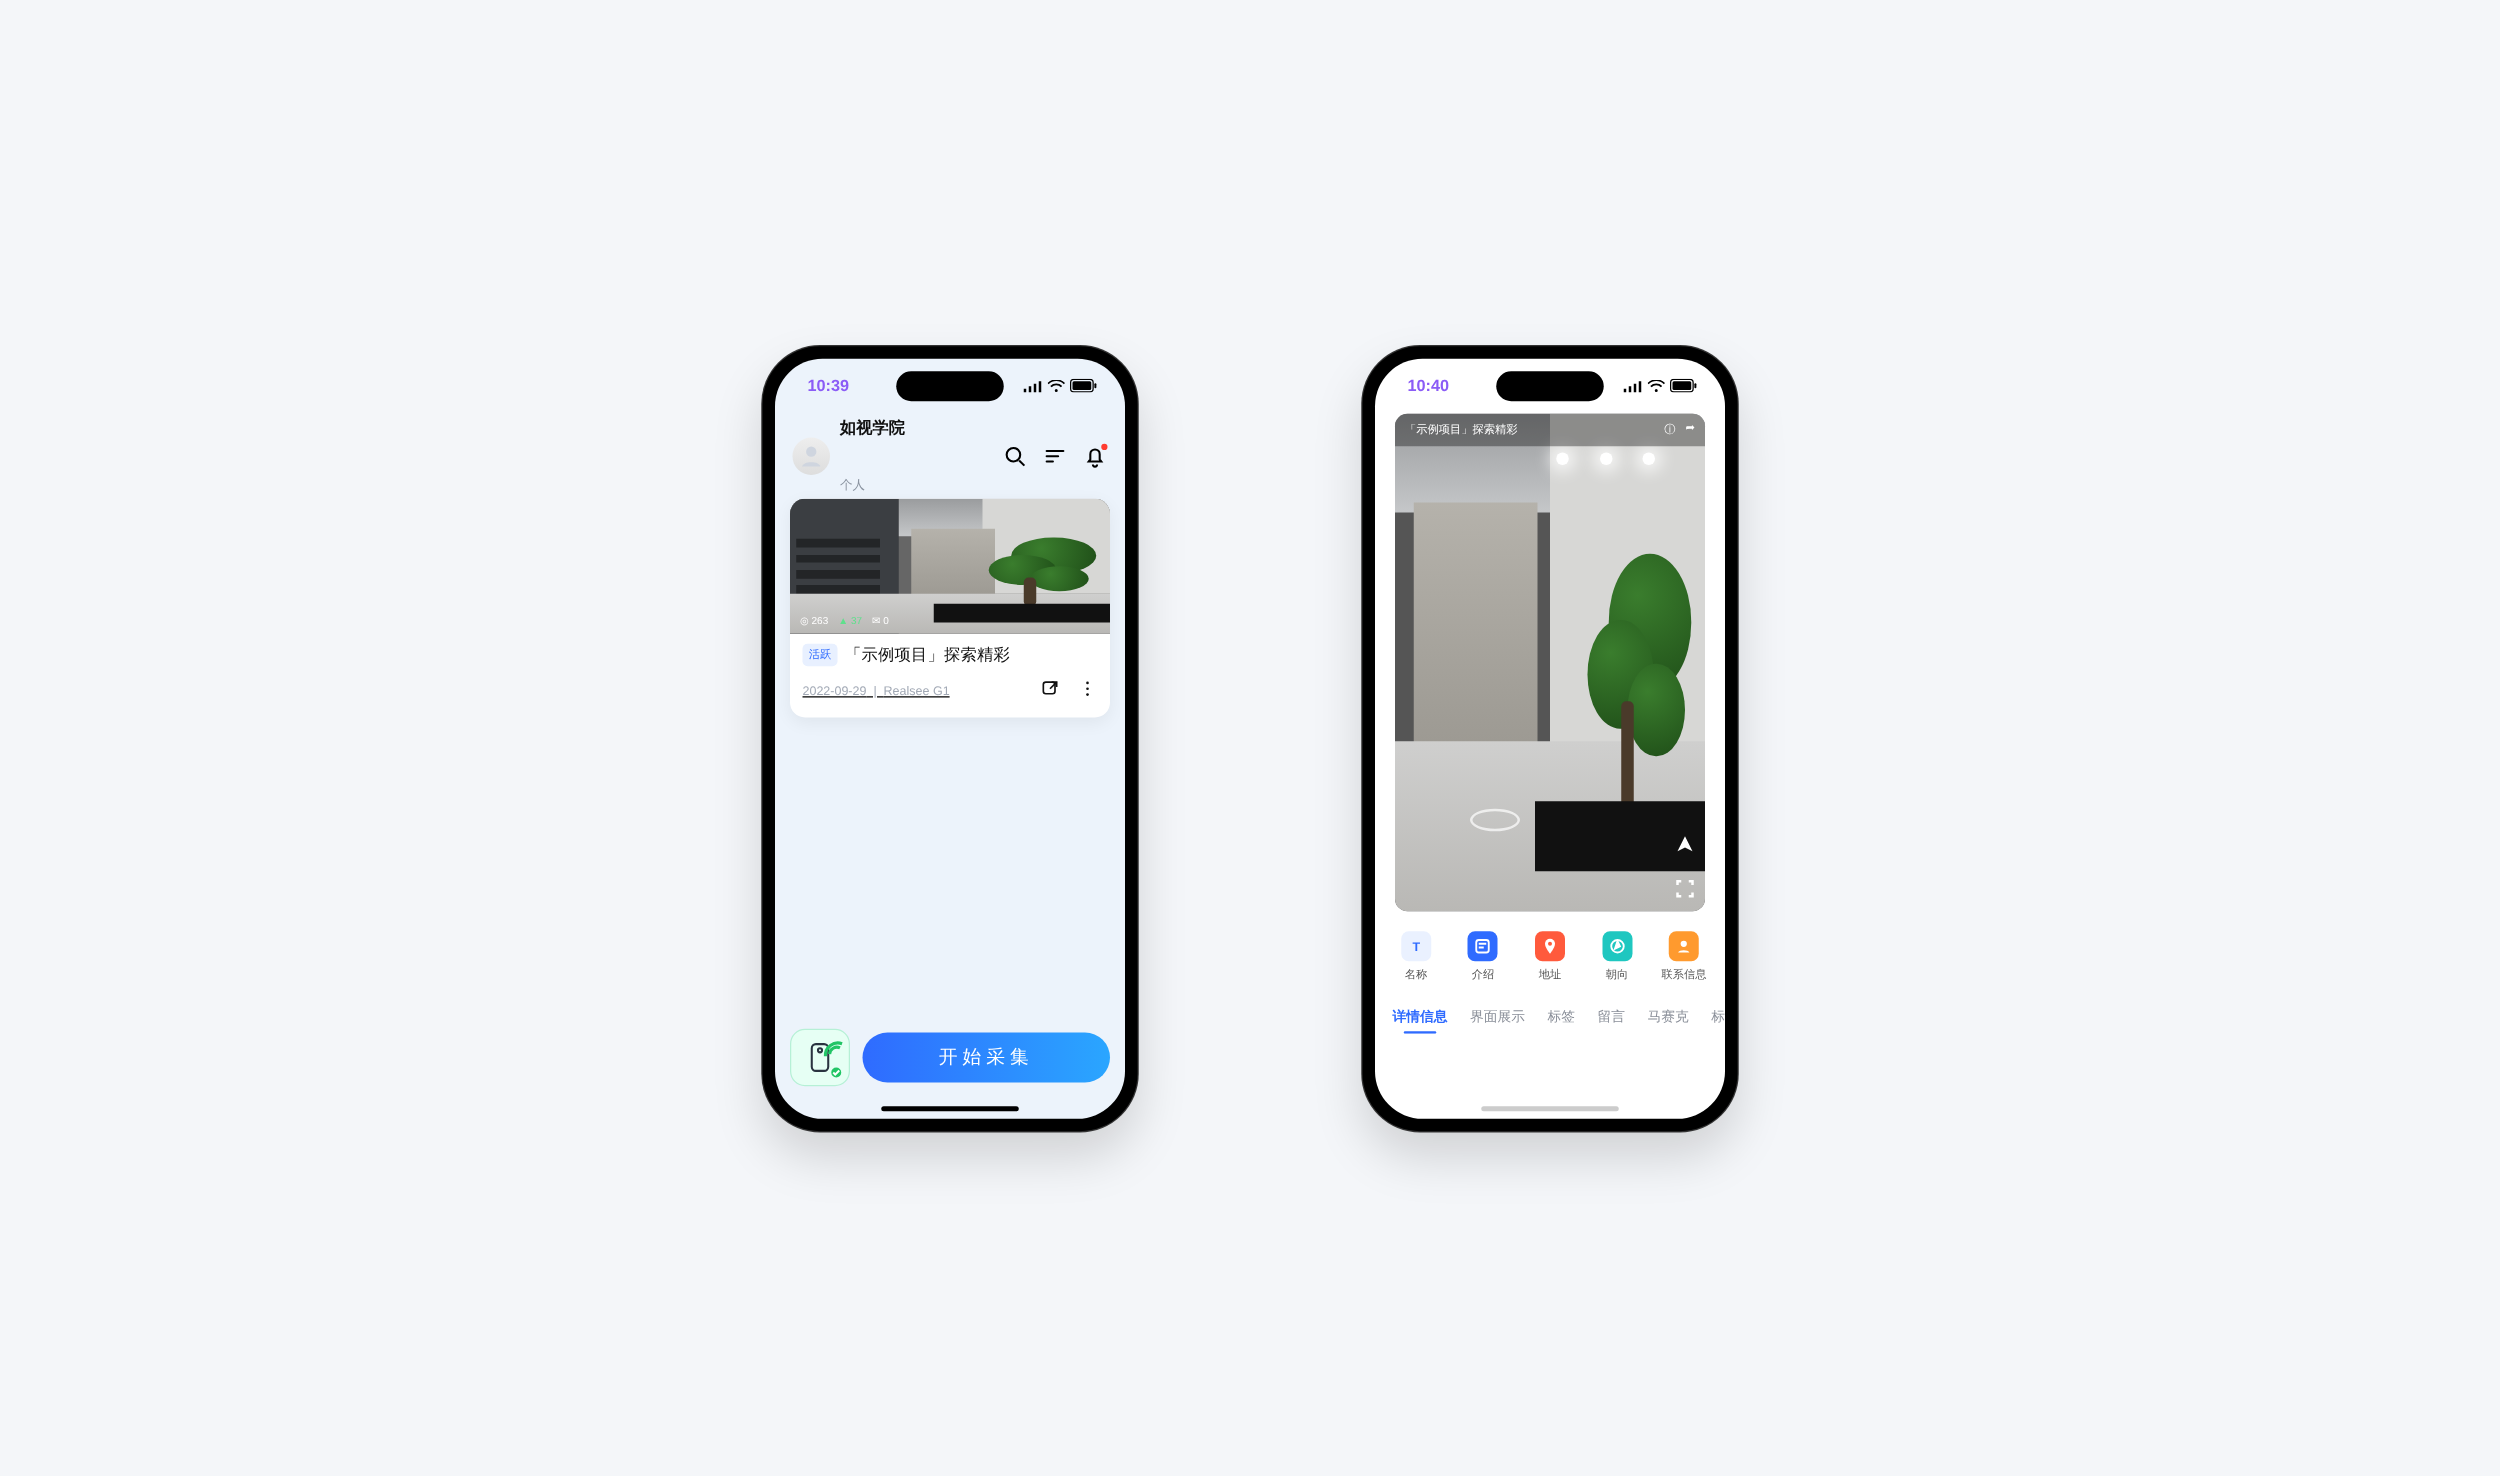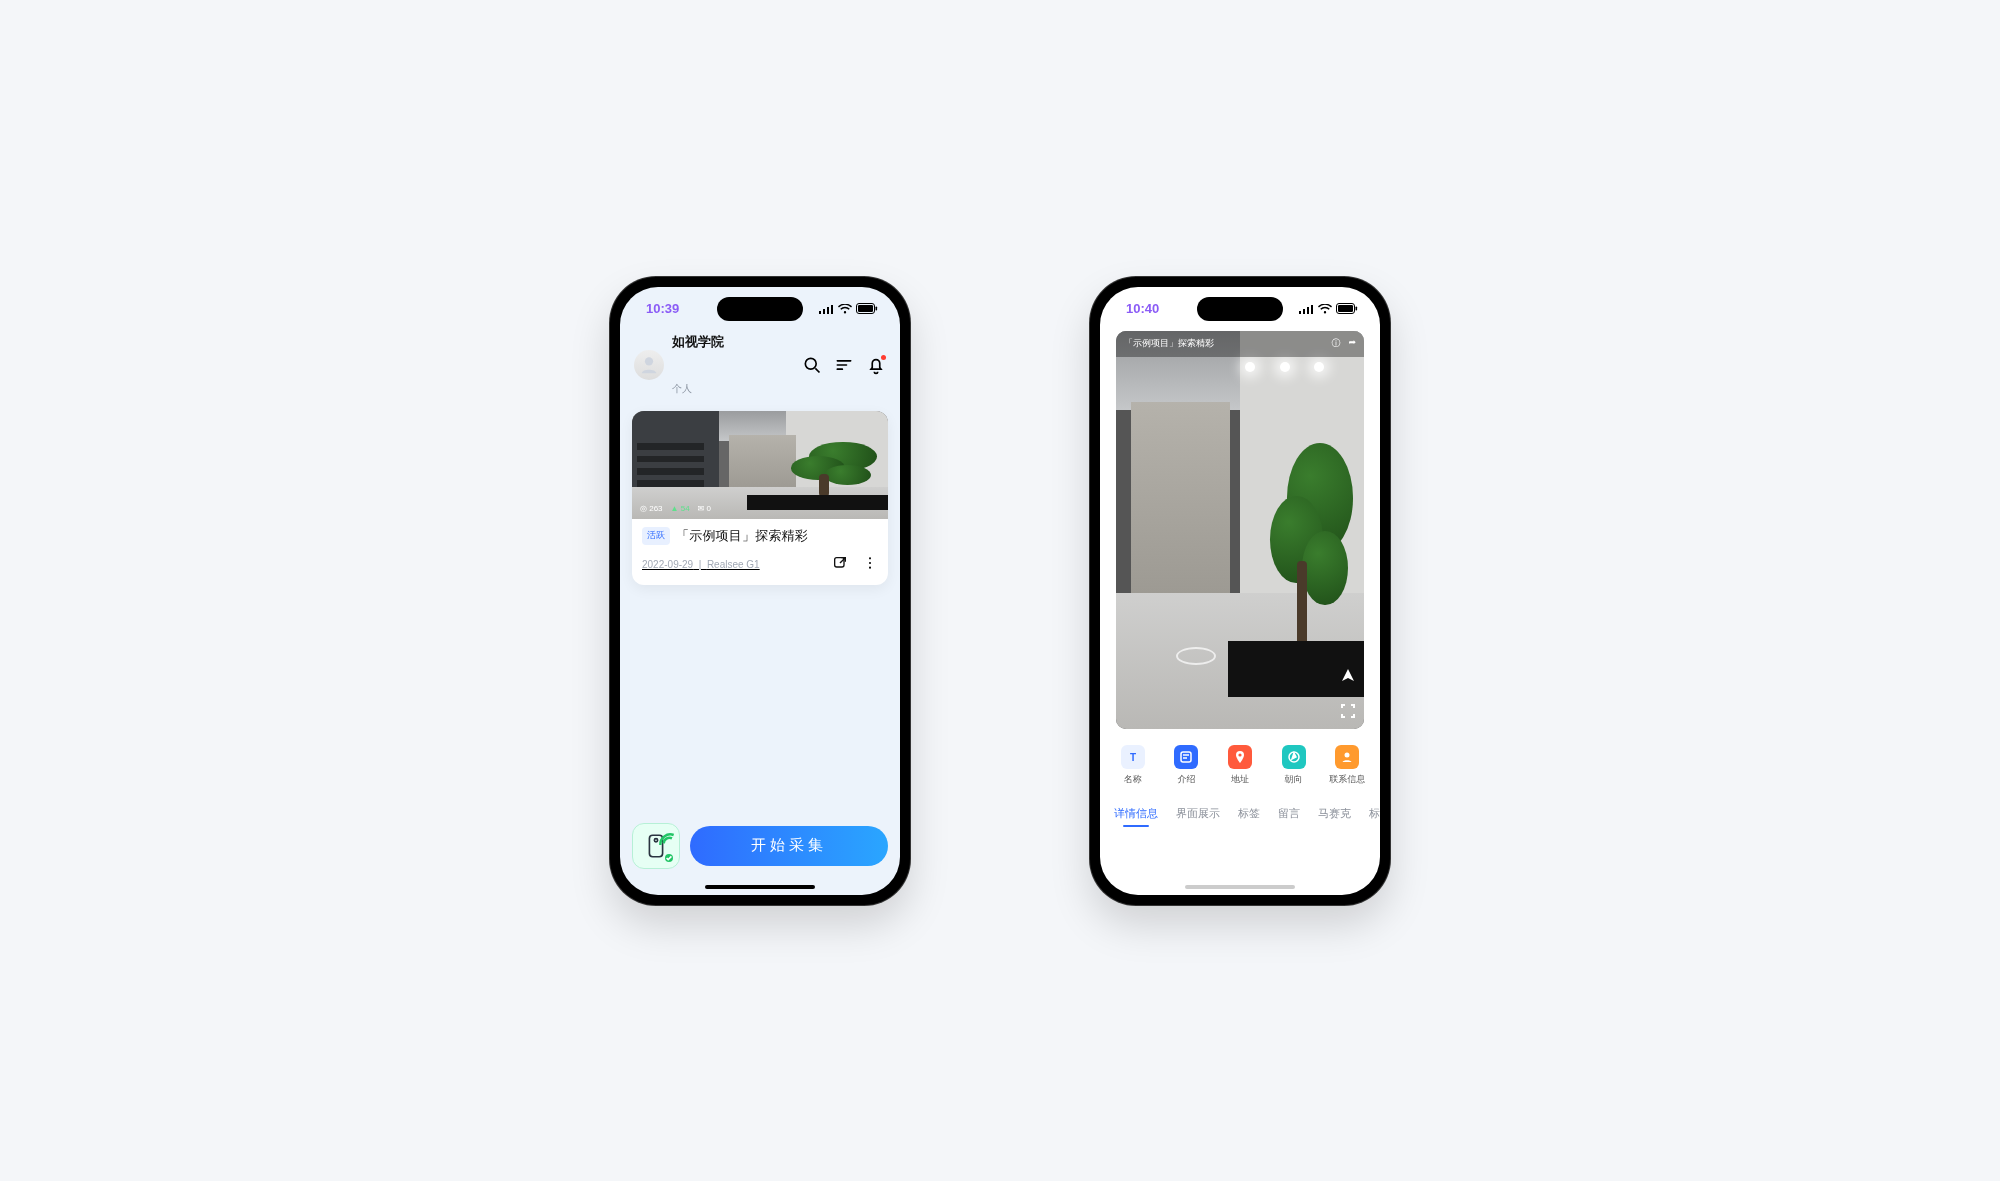--- a/index.html
+++ b/index.html
@@ -94,21 +94,21 @@
   .avatar svg { width:22px;height:22px; }
   .user-col { display:flex;flex-direction:column;line-height:1.15; flex:1; }
   .user-name { font-size:13px;font-weight:600;color:#111; }
   .user-sub  { font-size:10px;color:#8a93a0;margin-top:34px; }
   .hicons { display:flex;gap:12px;align-items:center; }
   .hicon { width:20px;height:20px;color:#222;position:relative; }
   .hicon .dot { position:absolute;top:0;right:0;width:5px;height:5px;border-radius:50%;background:#ff3b30; }
 
   
   .card {
-    margin:12px 12px;
+    margin:0 12px;
     background:#fff;
     border-radius:12px;
     overflow:hidden;
     box-shadow:0 4px 14px rgba(0,0,0,.06);
   }
   .card-img {
     height:108px;
     position:relative;
     background:#666;
   }
@@ -203,21 +203,21 @@
     width:24px;height:24px;border-radius:6px;
     display:flex;align-items:center;justify-content:center;color:#fff;
   }
   .iconlabel{font-size:9px;color:#555;}
 
   .tabsrow{
     display:flex;gap:18px;padding:14px 14px 0;font-size:11px;color:#8a8f99;
     overflow:hidden;white-space:nowrap;
   }
   .tabsrow .t{position:relative;padding-bottom:6px;}
-  .tabsrow .t.active{color:#2f6bff;font-weight:400;}
+  .tabsrow .t.active{color:#2f6bff;font-weight:700;}
   .tabsrow .t.active::after{
     content:"";position:absolute;left:20%;right:20%;bottom:0;height:2px;background:#2f6bff;border-radius:2px;
   }
 
   
   .scene { width:100%;height:100%;position:relative;overflow:hidden; }
   .scene .ceiling{position:absolute;top:0;left:0;right:0;height:28%;background:linear-gradient(#9a9c9e,#c5c7c9);}
   .scene .floor{position:absolute;bottom:0;left:0;right:0;height:30%;background:linear-gradient(#cfcfce,#b9b8b5);}
   .scene .wallL{position:absolute;top:0;bottom:0;left:0;width:34%;background:#3b3e42;}
   .scene .wallR{position:absolute;top:0;bottom:30%;right:0;width:40%;background:#d7d7d5;}
@@ -323,21 +323,21 @@
           <div class="tree">
             <div class="foliage f1"></div>
               <div class="foliage f2"></div>
               <div class="foliage f3"></div>
             <div class="trunk"></div>
           </div>
           <div class="planter"></div>
         </div>
         <div class="cardstats">
           <span>◎ <span>263</span></span>
-          <span class="g">▲ <span>54</span></span>
+          <span class="g">▲ <span>37</span></span>
           <span>✉ <span>0</span></span>
         </div>
       </div>
       <div class="card-body">
         <div class="titlerow">
           <span class="badge">活跃</span>
           <span class="ctitle">「示例项目」探索精彩</span>
         </div>
         <div class="metarow">
           <span class="meta">

